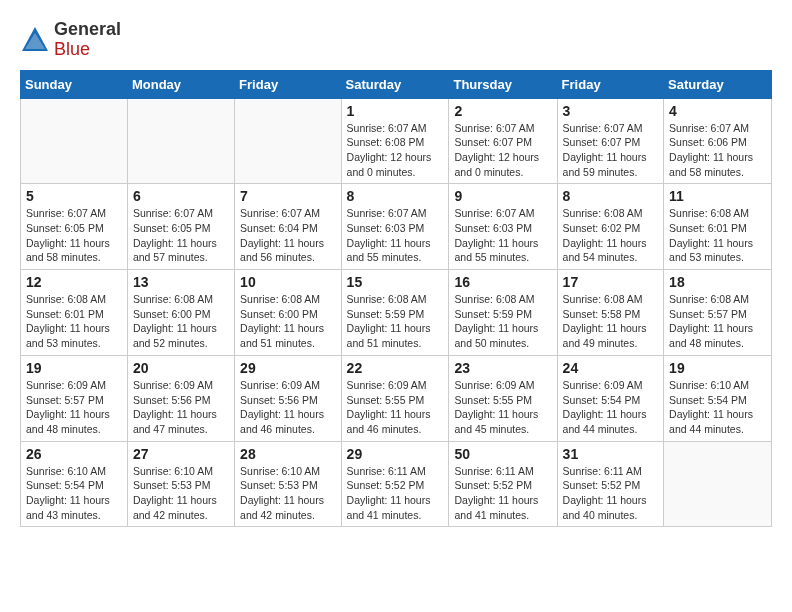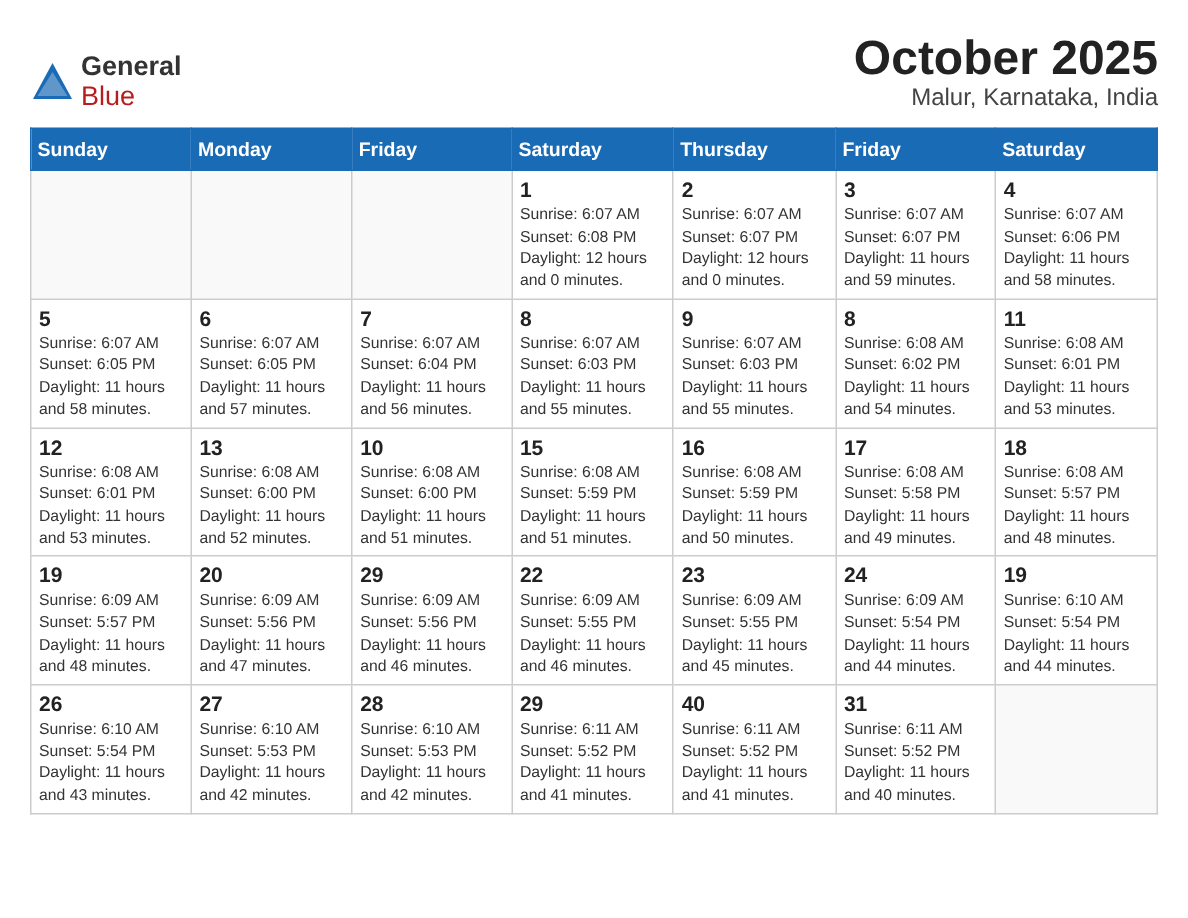--- a/index.html
+++ b/index.html
@@ -6,21 +6,21 @@
     body {
       font-family: Arial, sans-serif;
       background: #fff;
       width: 792px;
       min-height: 612px;
       padding: 20px;
     }
     .header {
       display: flex;
       justify-content: space-between;
-      align-items: flex-end;
+      align-items: center;
       margin-bottom: 10px;
     }
     .logo {
       display: flex;
       align-items: center;
     }
     .logo-text {
       display: flex;
       flex-direction: column;
       line-height: 1.1;
@@ -99,24 +99,20 @@
   <div class="logo">
     <svg class="logo-icon" viewBox="0 0 30 30">
       <polygon points="15,2 28,26 2,26" fill="#1a6bb5"></polygon>
       <polygon points="15,8 25,24 5,24" fill="#fff" opacity="0.3"></polygon>
     </svg>
     <div class="logo-text">
       <span class="logo-general">General</span>
       <span class="logo-blue">Blue</span>
     </div>
   </div>
-  <div class="title-section">
-    <div class="month-title">October 2025</div>
-    <div class="location">Malur, Karnataka, India</div>
-  </div>
 </div>
 
 <table class="calendar">
   <thead>
     <tr>
     <th>Sunday</th>
         <th>Monday</th>
         <th>Friday</th>
         <th>Saturday</th>
         <th>Thursday</th>
@@ -305,21 +301,21 @@
 Sunset: 5:53 PM
 Daylight: 11 hours and 42 minutes.</div>
         </td>
         <td>
           <span class="day-number">29</span>
           <div class="day-info" style="white-space: pre-line;">Sunrise: 6:11 AM
 Sunset: 5:52 PM
 Daylight: 11 hours and 41 minutes.</div>
         </td>
         <td>
-          <span class="day-number">40</span>
+          <span class="day-number">50</span>
           <div class="day-info" style="white-space: pre-line;">Sunrise: 6:11 AM
 Sunset: 5:52 PM
 Daylight: 11 hours and 41 minutes.</div>
         </td>
         <td>
           <span class="day-number">31</span>
           <div class="day-info" style="white-space: pre-line;">Sunrise: 6:11 AM
 Sunset: 5:52 PM
 Daylight: 11 hours and 40 minutes.</div>
         </td>

